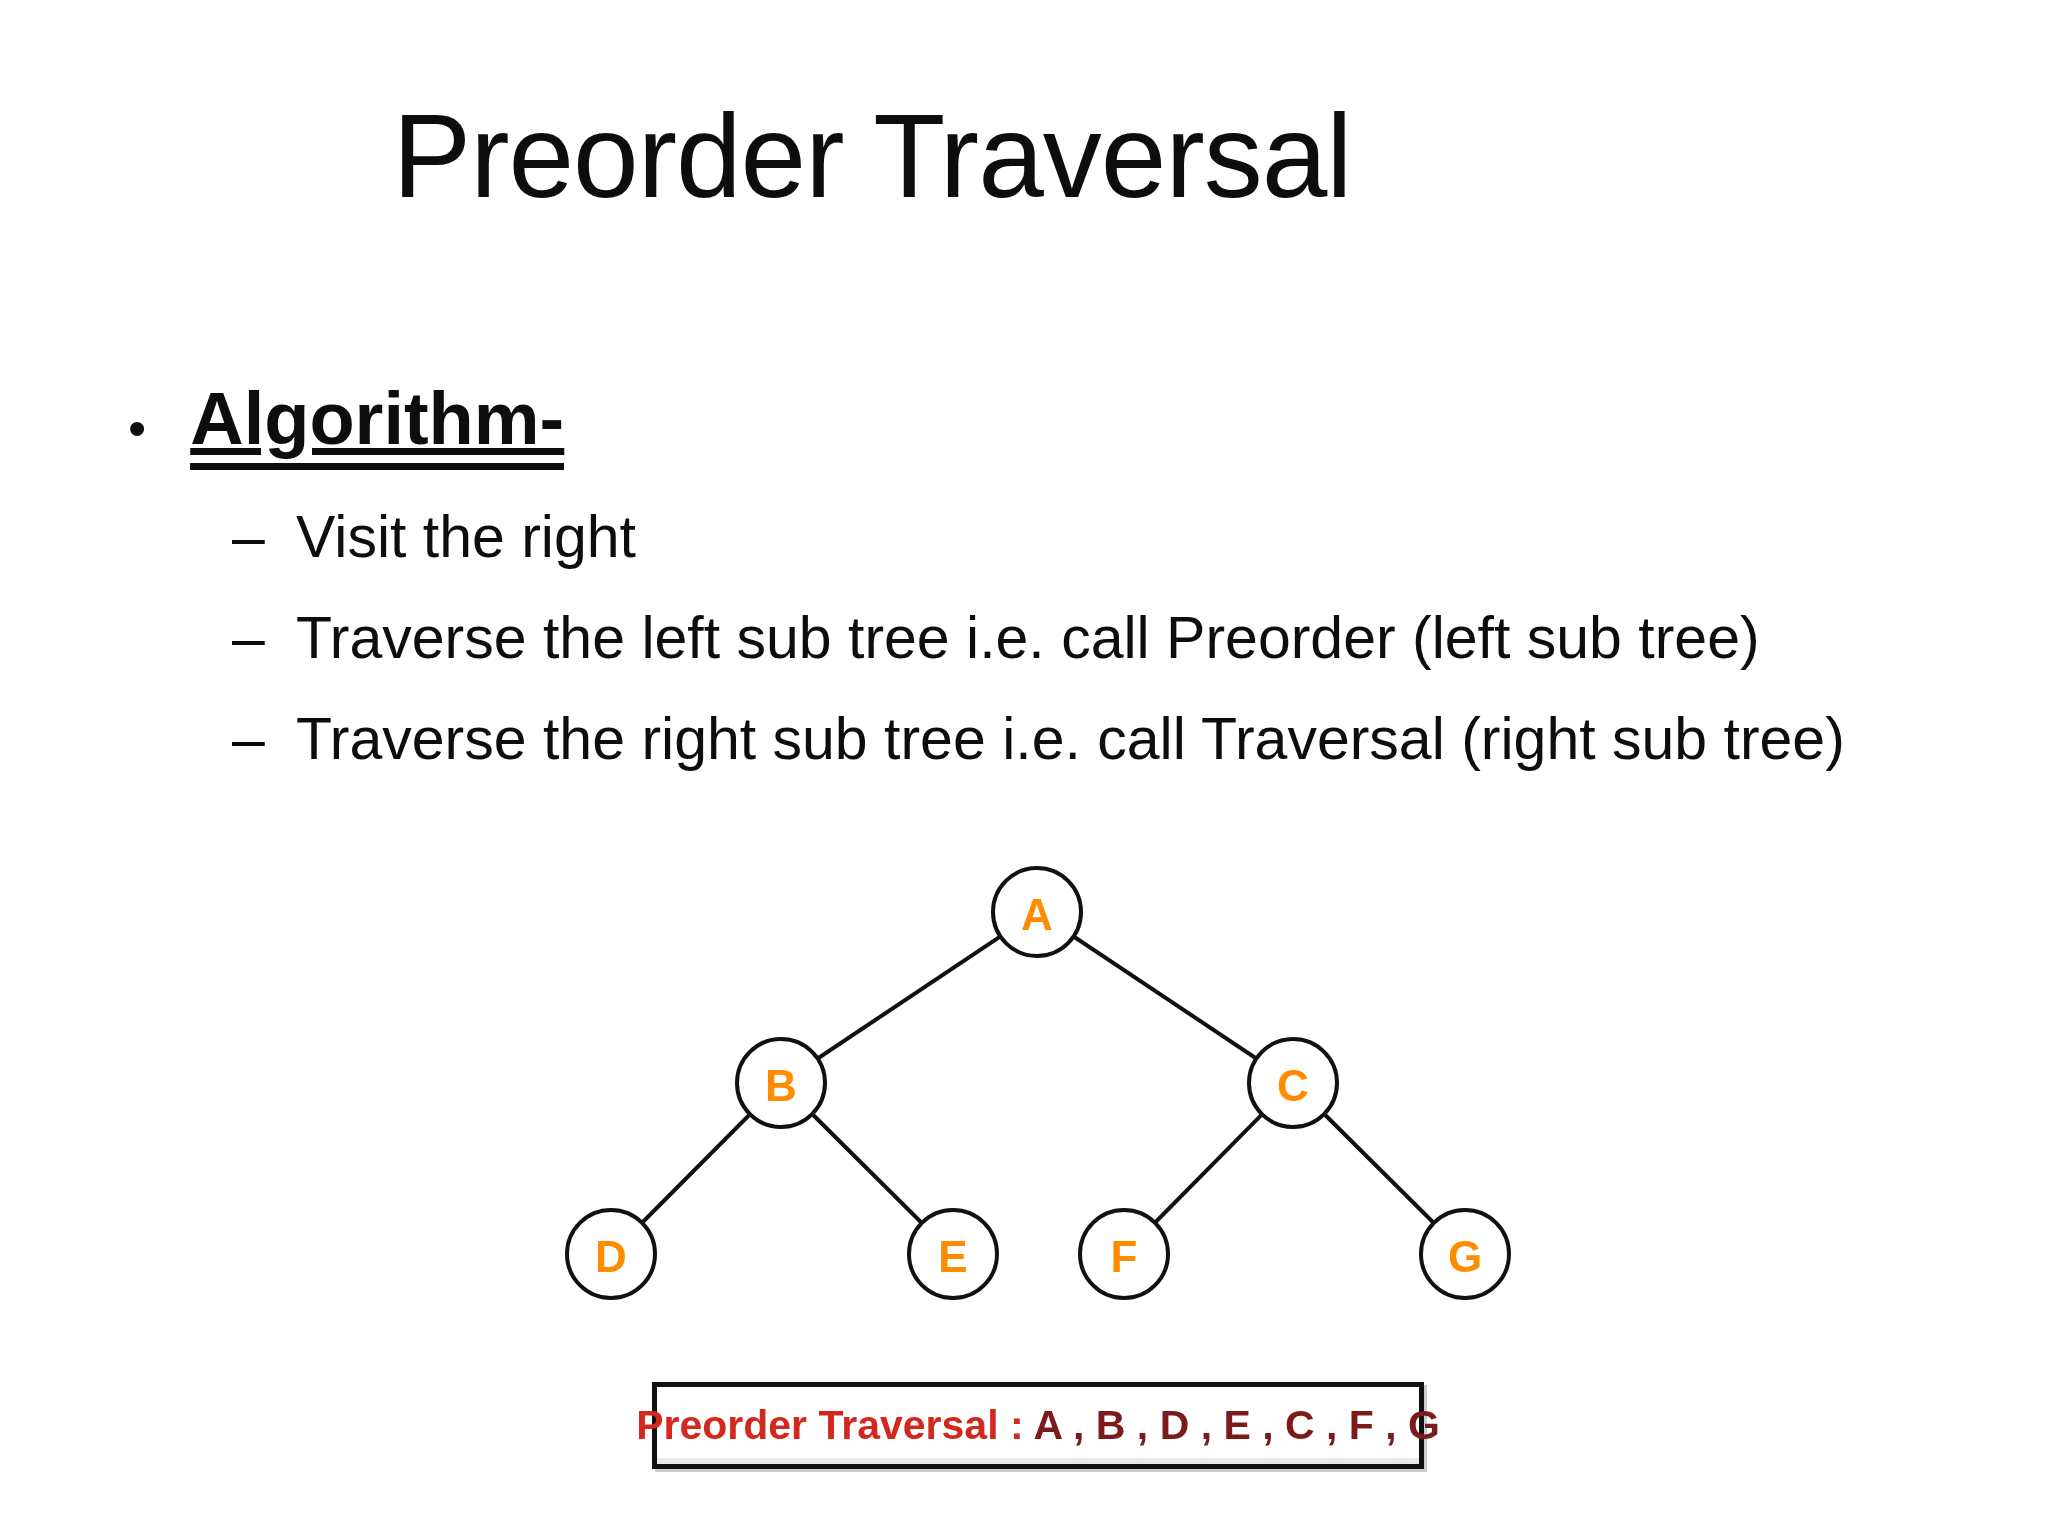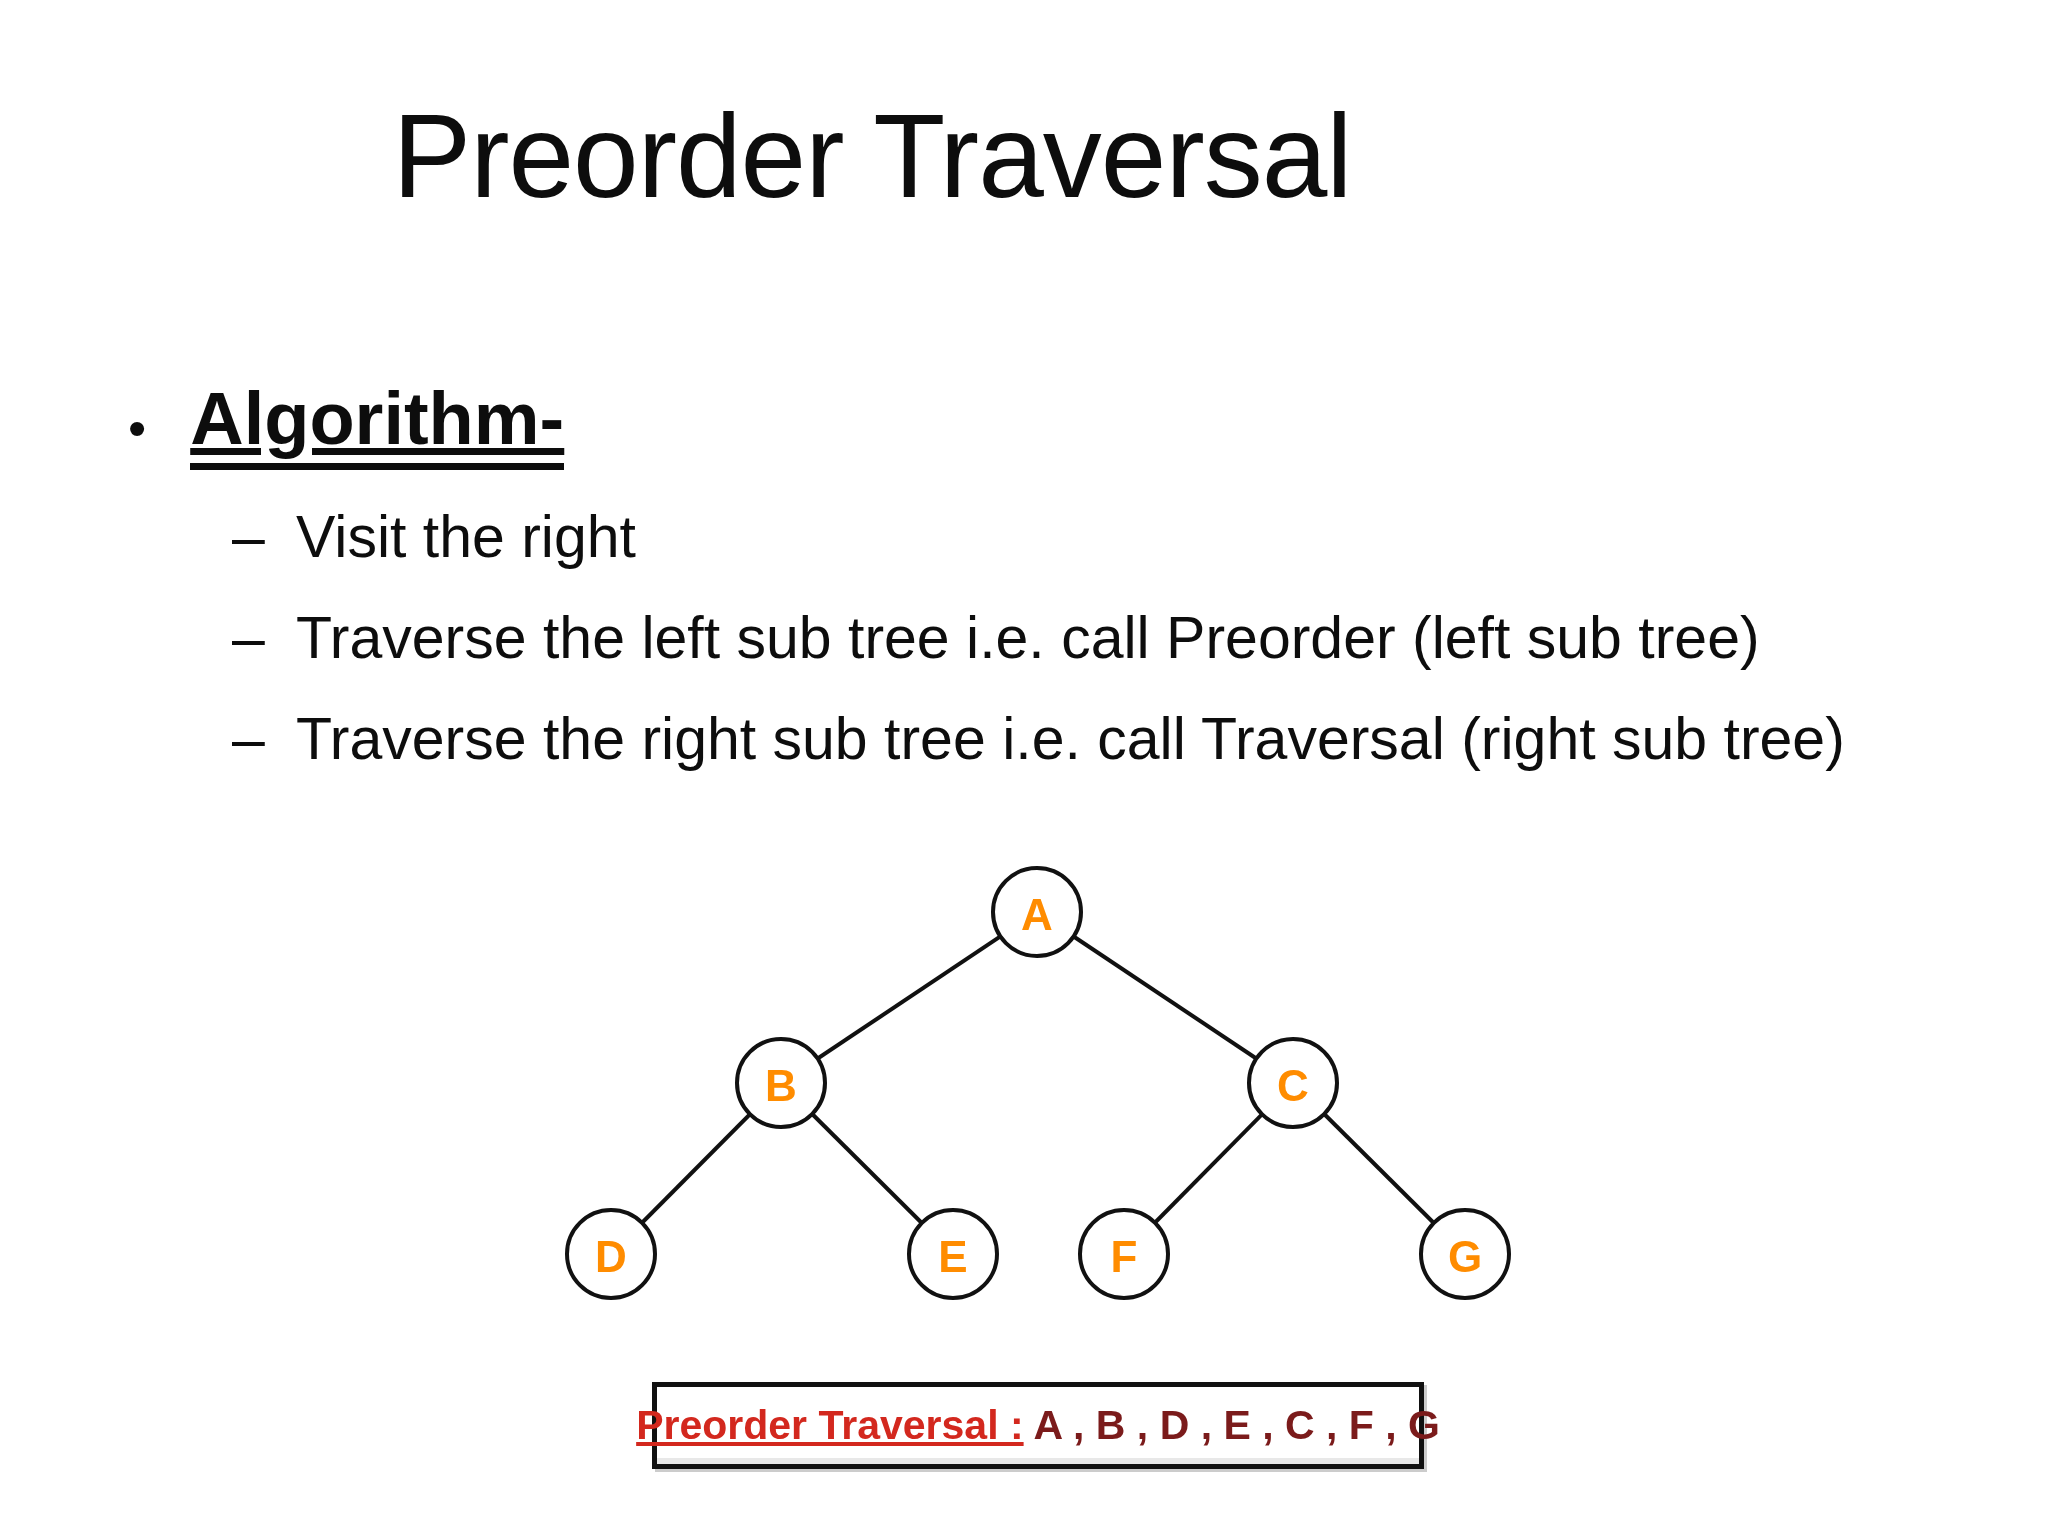--- a/index.html
+++ b/index.html
@@ -86,21 +86,21 @@
     position:absolute;
     left:652px;top:1382px;
     width:772px;height:87px;
     background:#ffffff;
     border:5px solid #111111;
     box-shadow:inset 0 -6px 0 #e8e8e8, 3px 3px 0 #cccccc;
     display:flex;align-items:center;justify-content:center;
     white-space:nowrap;
     font-size:41px;font-weight:700;
   }
-  .result-box .result-label{color:var(--label-red);margin-right:10px;text-decoration:underline;}
+  .result-box .result-label{color:var(--label-red);margin-right:10px;}
   .result-box .result-seq{color:var(--seq-maroon);}
 </style>
 </head>
 <body>
 
 <h1 class="slide-title">Preorder Traversal</h1>
 
 <div class="bullet-l1">
   <span class="dot">•</span>
   <span class="algo">Algorithm-</span>

